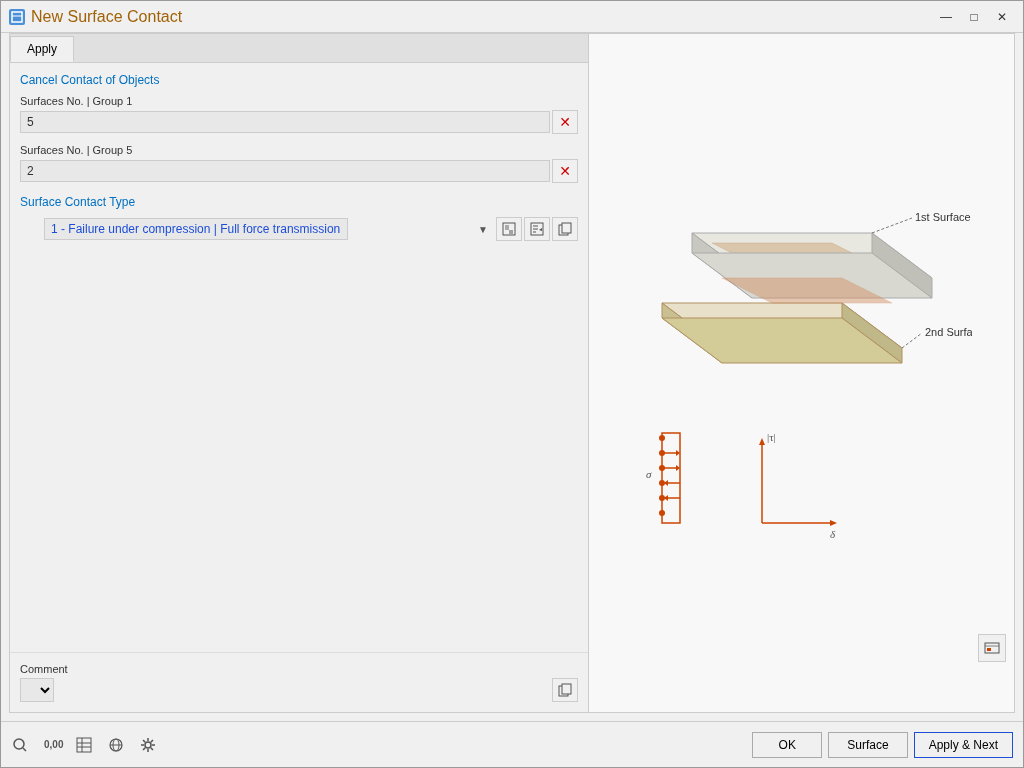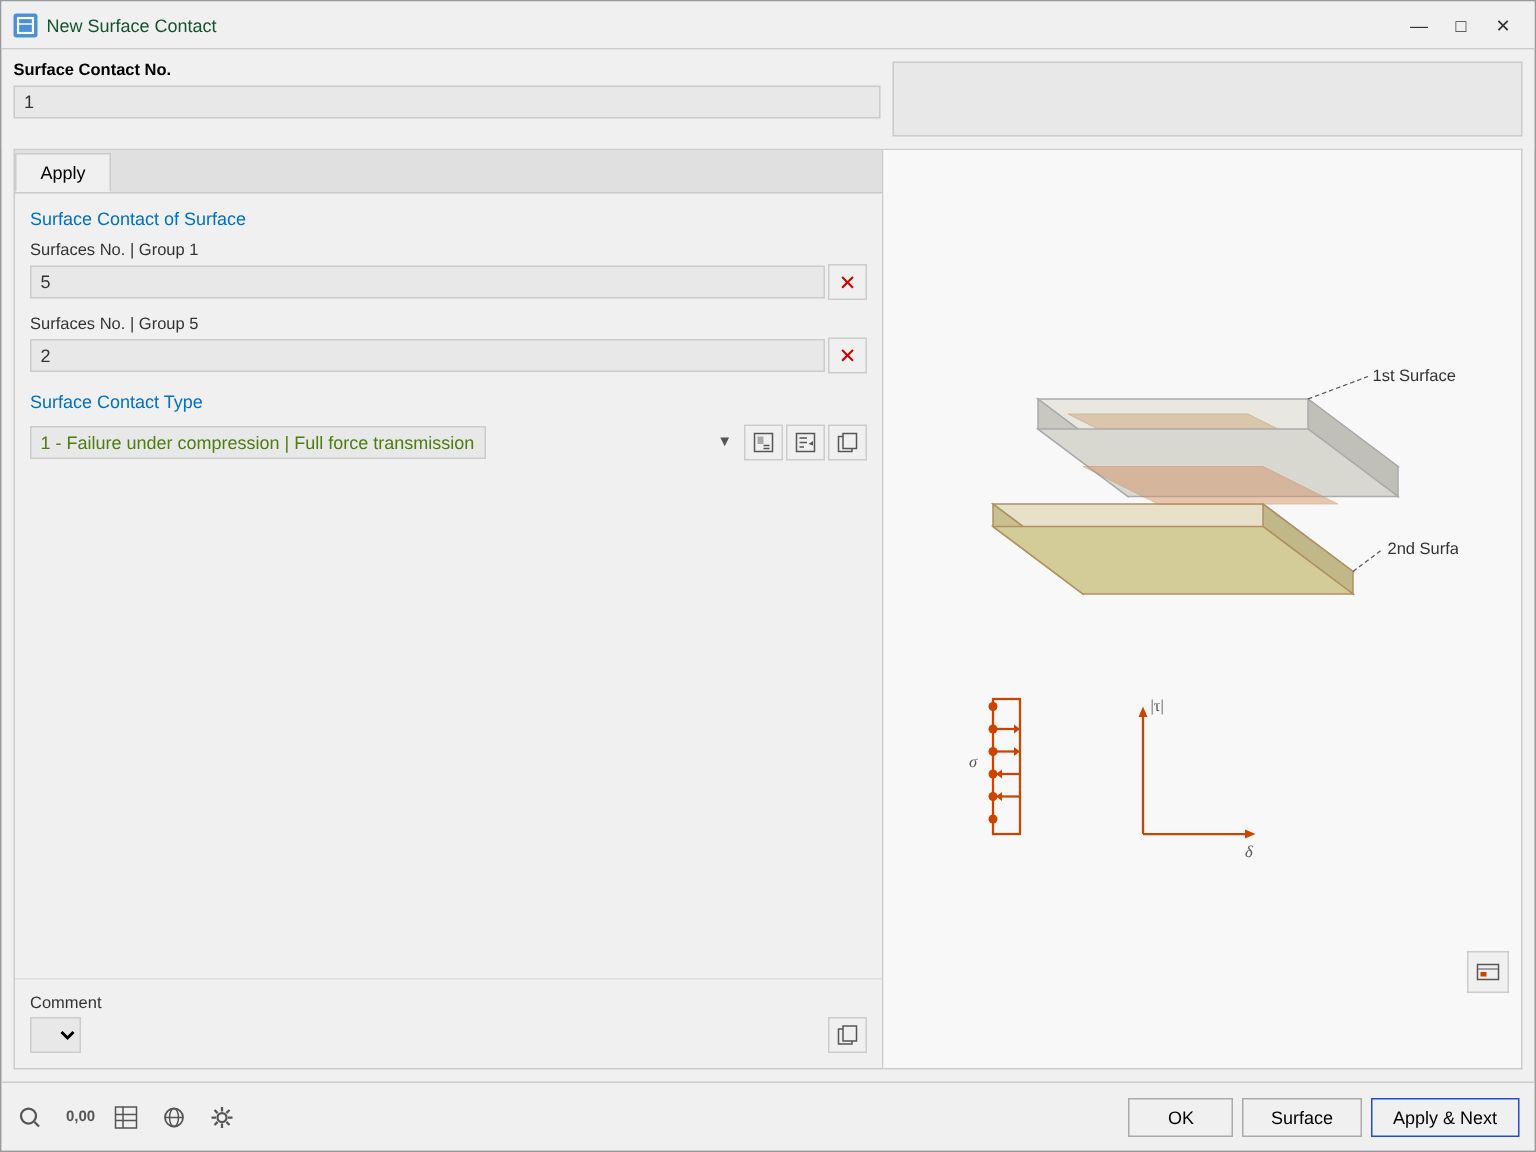--- a/index.html
+++ b/index.html
@@ -35,23 +35,23 @@
       background: #4a90d9;
       border-radius: 2px;
       display: flex;
       align-items: center;
       justify-content: center;
       color: white;
       font-size: 10px;
     }
     .title-bar-text {
       flex: 1;
-      font-size: 12px;
+      font-size: 16px;
       font-weight: normal;
-      color: #14532d;
+      color: #a16207;
     }
     .title-bar-controls {
       display: flex;
       gap: 2px;
     }
     .title-btn {
       width: 26px;
       height: 20px;
       background: transparent;
       border: none;
@@ -193,23 +193,24 @@
       display: flex;
       align-items: center;
       gap: 2px;
     }
     .dropdown-select {
       flex: 1;
       background: #e8e8e8;
       border: 1px solid #ccc;
       padding: 3px 6px;
       font-size: 12px;
-      color: #4d7c0f;
+      color: #1d4ed8;
       appearance: none;
       cursor: pointer;
+      margin-left: 24px;
     }
     .dropdown-wrapper {
       flex: 1;
       position: relative;
     }
     .dropdown-arrow {
       position: absolute;
       right: 6px;
       top: 50%;
       transform: translateY(-50%);
@@ -314,39 +315,32 @@
     <span class="title-bar-text">New Surface Contact</span>
     <div class="title-bar-controls">
       <button class="title-btn">—</button>
       <button class="title-btn">□</button>
       <button class="title-btn close">✕</button>
     </div>
   </div>
 
   <div class="main-content">
 
-    <div class="top-section">
-      <div class="contact-no-section">
-        <label class="contact-no-label">Surface Contact No.</label>
-        <input class="contact-no-input" type="text" value="1" style="">
-      </div>
-      <div class="top-right-panel"></div>
-    </div>
 
     <div class="middle-section">
 
       <div class="left-panel">
 
         <div class="tab-bar">
           <div class="tab active">Apply</div>
         </div>
 
         <div class="form-area">
 
-          <div class="section-header">Surface Contact of Surface</div>
+          <div class="section-header">Cancel Contact of Objects</div>
 
           <div class="field-group">
             <div class="field-label">Surfaces No. | Group 1</div>
             <div class="field-row">
               <input class="field-input" type="text" value="5" style="">
               <button class="field-btn">
                 <span style="color:#cc0000; font-size:14px;">✕</span>
               </button>
             </div>
           </div>

